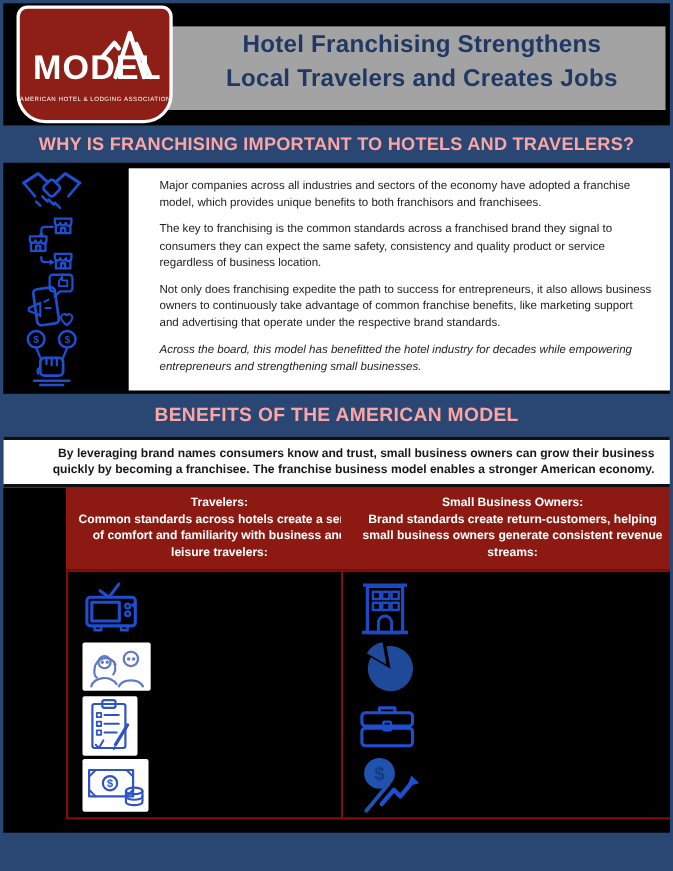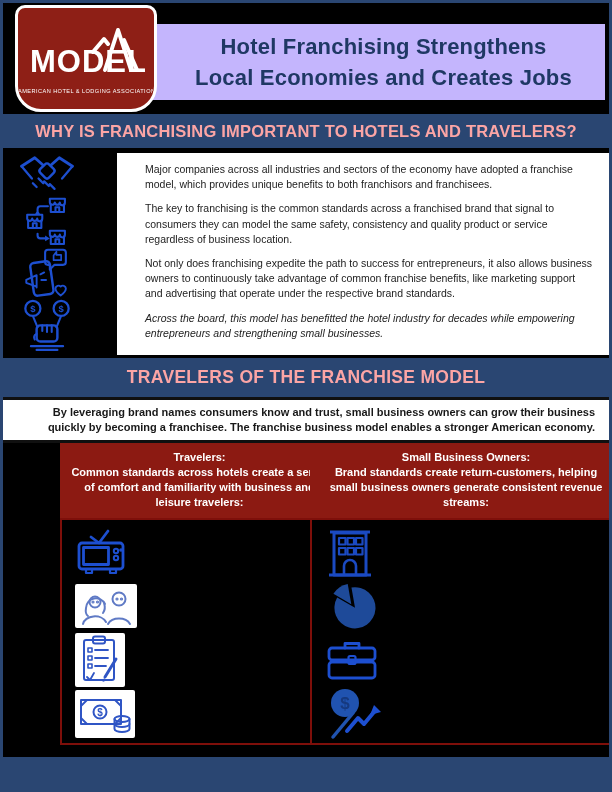--- a/index.html
+++ b/index.html
@@ -1,22 +1,22 @@
 <!DOCTYPE html>
 <html><head>
 <meta charset="utf-8">
 <style>
   html,body{margin:0;padding:0;background:#444;}
   .page{position:relative;width:612px;height:792px;margin:0 auto;background:#000;
         font-family:"Liberation Sans",sans-serif;overflow:hidden;}
   .frame{position:absolute;inset:0;border:3px solid #2A4672;pointer-events:none;z-index:60;}
 
   
-  .title-box{position:absolute;left:100px;top:24px;width:505px;height:76px;background:#c4b5fd;
-             display:flex;flex-direction:column;justify-content:center;z-index:2;}
+  .title-box{position:absolute;left:100px;top:24px;width:505px;height:76px;background:#a3a3a3;
+             display:flex;flex-direction:column;justify-content:flex-start;z-index:2;}
   .title-text{margin-left:62px;text-align:center;color:#1F3864;font-weight:bold;
               font-size:22px;line-height:31px;letter-spacing:.2px;}
   .logo{position:absolute;left:15px;top:5px;width:142px;height:107px;background:#8E1F16;
         border:3px solid #fff;border-radius:10px 10px 26px 26px;box-sizing:border-box;z-index:5;}
   .logo-acronym{position:absolute;left:12px;top:38px;color:#fff;font-weight:bold;
                 font-size:31px;letter-spacing:1px;line-height:31px;}
   .logo-roof{position:absolute;right:9px;top:16px;}
   .logo-tagline{position:absolute;left:0;right:0;top:80px;text-align:center;color:#fff;
                 font-size:5.6px;letter-spacing:.45px;white-space:nowrap;}
 
@@ -54,21 +54,21 @@
 </style>
 </head>
 <body>
 
 <div class="page">
   <div class="frame"></div>
 
   <div class="title-box">
     <div class="title-text">
       <span>Hotel Franchising Strengthens</span><br>
-      <span>Local Economies and Creates Jobs</span>
+      <span>Local Travelers and Creates Jobs</span>
     </div>
   </div>
 
   <div class="logo">
     <svg class="logo-roof" width="54" height="50" viewBox="0 0 54 50">
       <g stroke="#fff" stroke-width="4" fill="none" stroke-linecap="round" stroke-linejoin="round">
         <path d="M2,28 L13,15 L17,20"></path>
         <path d="M14,46 L27,6 L40,46"></path>
         <path d="M33,16 L46,46"></path>
       </g>
@@ -127,26 +127,26 @@
         <path stroke-width="2.2" d="M10,18 L15,30 M40,18 L35,30"></path>
         <rect stroke-width="2.6" x="14" y="28" width="22" height="17" rx="4"></rect>
         <path stroke-width="2.2" d="M20,28 v6 M25,28 v7 M30,28 v7 M14,37 q-4,2 -2,6"></path>
         <path stroke-width="2.4" d="M8,50 H42 M14,54 H36"></path>
       </g>
     </svg>
   </div>
 
   <div class="why-text">
     <p>Major companies across all industries and sectors of the economy have adopted a franchise model, which provides unique benefits to both franchisors and franchisees.</p>
-    <p>The key to franchising is the common standards across a franchised brand that signal to consumers they can model the same safety, consistency and quality product or service regardless of business location.</p>
+    <p>The key to franchising is the common standards across a franchised brand they signal to consumers they can expect the same safety, consistency and quality product or service regardless of business location.</p>
     <p>Not only does franchising expedite the path to success for entrepreneurs, it also allows business owners to continuously take advantage of common franchise benefits, like marketing support and advertising that operate under the respective brand standards.</p>
     <p>Across the board, this model has benefitted the hotel industry for decades while empowering entrepreneurs and strengthening small businesses.</p>
   </div>
 
-  <div class="band" id="band-benefits">TRAVELERS OF THE FRANCHISE MODEL</div>
+  <div class="band" id="band-benefits">BENEFITS OF THE AMERICAN MODEL</div>
 
   <div class="intro">
     <p>By leveraging brand names consumers know and trust, small business owners can grow their business quickly by becoming a franchisee. The franchise business model enables a stronger American economy.</p>
   </div>
 
   <div class="col left">
     <div class="col-header">
       <span style="display:block;">Travelers:</span>
       <span>Common standards across hotels create a sense of comfort and familiarity with business and leisure travelers:</span>
     </div>

